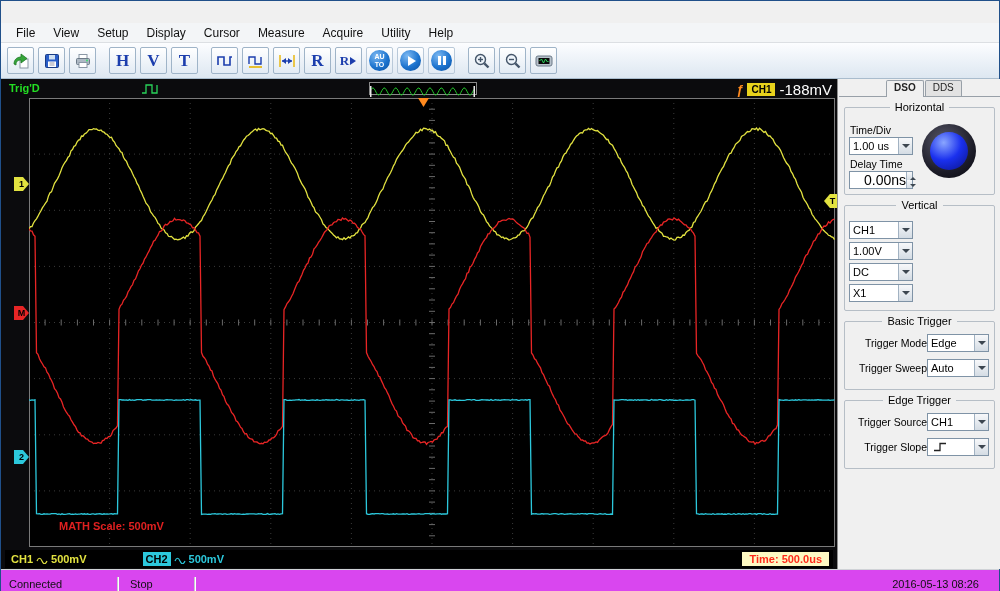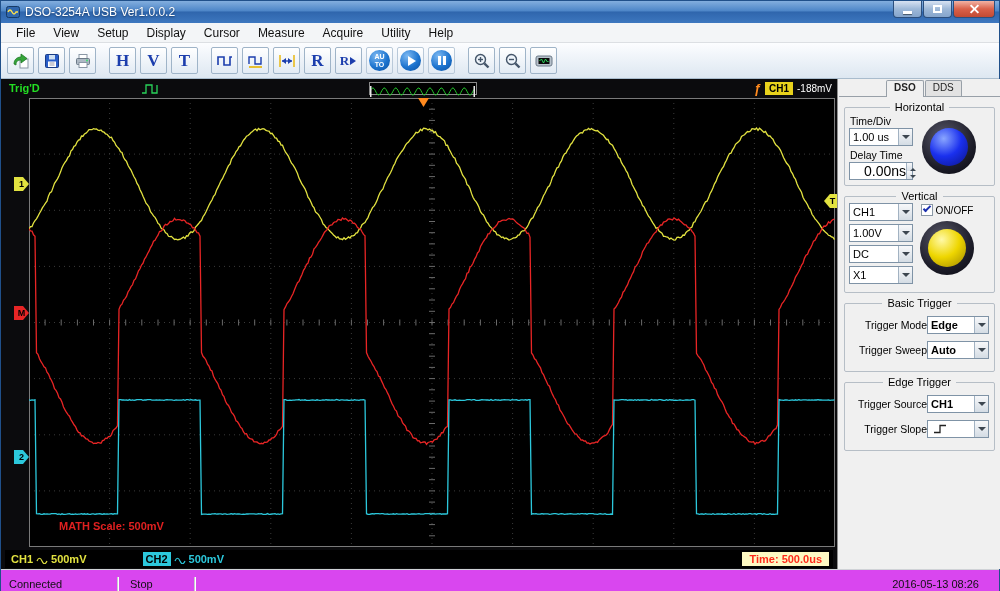--- a/index.html
+++ b/index.html
@@ -44,21 +44,21 @@
 
   
   #left-area { position:absolute; left:0; top:78px; width:836px; height:490px; background:#0b0b0d; }
   #scope-topbar { position:absolute; left:0; top:0; width:100%; height:19px; }
   #trig-status { position:absolute; left:8px; top:3px; color:#23de23; font-size:11px; font-weight:bold; }
   #ch-glyph { position:absolute; left:140px; top:3px; }
   #preview { position:absolute; left:368px; top:3px; width:108px; height:13px; background:#000; border:1px solid #8a8a8a; }
   #trig-readout { position:absolute; right:5px; top:2px; display:flex; align-items:center; gap:4px; }
   .fsym { color:#ff8a1e; font-style:italic; font-weight:bold; font-size:13px; }
   .badge1 { background:#e8d21c; color:#000; font-size:10px; font-weight:bold; padding:0 4px; line-height:13px; }
-  .lvl { color:#fff; font-size:10px;text-align:right; }
+  .lvl { color:#fff; font-size:15px;text-align:right; }
 
   #scope { position:absolute; left:28px; top:19px; width:806px; height:449px; background:#000; }
   #math-scale { position:absolute; left:30px; top:422px; color:#e02020; font-size:11px; font-weight:bold; }
   #trig-pos-marker { position:absolute; top:0; left:389px; width:11px; height:9px; background:#ff8a1e;
     clip-path:polygon(0 0,100% 0,50% 100%); }
   #trig-level-marker { position:absolute; left:795px; top:96px; width:14px; height:14px; background:#e2e240; color:#000;
     clip-path:polygon(100% 0,42% 0,0 50%,42% 100%,100% 100%); font-size:9px; font-weight:bold;
     display:flex; align-items:center; justify-content:center; padding-left:3px; }
   .chmarker { position:absolute; left:13px; width:15px; height:14px; color:#000; font-size:9px; font-weight:bold;
     display:flex; align-items:center; justify-content:center; clip-path:polygon(0 0,60% 0,100% 50%,60% 100%,0 100%); }
@@ -80,21 +80,21 @@
   .tabs { position:relative; display:flex; padding:1px 0 0 3px; height:17px; }
   .tab { font-size:10px; padding:1px 7px 0; border:1px solid #98a0a8; border-bottom:none; background:#e2e2e2;
     border-radius:2px 2px 0 0; margin-right:1px; color:#222; }
   .tab.active { background:#f0f0f0; font-weight:bold; position:relative; z-index:2; margin-bottom:-1px;margin-left:45px; }
   .tabpage { position:absolute; top:17px; left:1px; right:1px; bottom:1px; border-top:1px solid #98a0a8; background:#f0f0f0; }
 
   .grp { border:1px solid #b6bec6; border-radius:2px; margin:4px 5px 2px; padding:0 4px 5px; }
   .grp legend { font-size:11px; margin:0 auto; padding:0 5px; text-align:center; color:#000; }
   .lbl { font-size:10.5px; margin:2px 1px 1px; color:#000; }
   .hrow { display:flex; align-items:center; gap:5px; }
-  .hcol { width:66px; }
+  .hcol { width:66px;margin-top:9px; }
   .vcol { display:flex; flex-direction:column; align-items:center; gap:5px; padding-top:2px; }
 
   .sel { display:flex; align-items:center; width:64px; height:18px; background:#fff; border:1px solid #7f93a6; margin:1px 0 3px; }
   .sel .selval { flex:1; padding-left:3px; font-size:11px; white-space:nowrap; overflow:hidden; }
   .sel .arr { width:14px; height:16px; background:linear-gradient(#f7f8fa,#d4dce4); border-left:1px solid #a2b2c2; position:relative; }
   .sel .arr::after { content:''; position:absolute; left:3px; top:6px; border:4px solid transparent; border-top-color:#3c4650; }
   .spin { display:flex; width:64px; height:18px; background:#fff; border:1px solid #7f93a6; }
   .spin .selval { flex:1; padding-left:14px; font-size:14px; line-height:16px; }
   .spinbtns { width:13px; display:flex; flex-direction:column; border-left:1px solid #a2b2c2; }
   .spinbtns i { flex:1; background:linear-gradient(#f7f8fa,#d4dce4); position:relative; }
@@ -108,57 +108,36 @@
   .knob.yellow::after { background:radial-gradient(circle at 36% 28%,#fff9a8,#eed600 48%,#9c8500); }
   .knob.kblue { margin-left:2px; }
 
   .cb { display:flex; align-items:center; gap:3px; }
   .cb .box { width:12px; height:12px; background:#fff; border:1px solid #8a98a6; display:flex; }
   .cb .chk { display:block; width:8px; height:4px; border-left:2px solid #1b2fae; border-bottom:2px solid #1b2fae; transform:rotate(-45deg); margin:1px 0 0 1px; }
   .cb .cbl { font-size:10px; }
 
   .trow { display:flex; align-items:center; justify-content:flex-end; margin:7px 1px; }
   .trow .lbl { margin:0; }
-  .trow .sel { margin:0; width:62px;font-weight:bold; }
+  .trow .sel { margin:0; width:62px; }
   .slopesvg { flex:1; padding-left:4px; }
 
   
   #statusbar { position:absolute; left:0; top:568px; width:100%; height:29px; background:#d946ef;
     border-top:1px solid #cfd2d6; display:flex; align-items:center; font-size:11px; color:#111; }
   .sb1 { width:116px; padding-left:8px; }
   .sb2 { width:76px; padding-left:12px; }
   .sb-sep { width:1px; height:15px; background:#c6c9cd; box-shadow:1px 0 0 #ffffff; }
   .sbdate { margin-left:auto; padding-right:20px; }
 </style>
 </head>
 <body>
 
 <div id="window">
 
-  <div id="titlebar">
-    <svg id="app-icon" viewBox="0 0 14 14">
-      <rect x="0.5" y="1.5" width="13" height="11" rx="2" fill="#2f66ad" stroke="#163a66"></rect>
-      <path d="M2,7 Q4,3 6,7 T10,7 L12,7" stroke="#ffe24a" fill="none" stroke-width="1.4"></path>
-    </svg>
-    <span class="title">DSO-3254A USB Ver1.0.0.2</span>
-    <div class="winbtns">
-      <div class="wb">
-          <i class="minbar"></i>
-        </div>
-      <div class="wb">
-          <i class="maxbox"></i>
-        </div>
-      <div class="wb close">
-          <span class="xwrap">
-            <i class="x1"></i>
-            <i class="x2"></i>
-          </span>
-        </div>
-    </div>
-  </div>
 
   <div id="menubar">
     <span class="mi">File</span>
     <span class="mi">View</span>
     <span class="mi">Setup</span>
     <span class="mi">Display</span>
     <span class="mi">Cursor</span>
     <span class="mi">Measure</span>
     <span class="mi">Acquire</span>
     <span class="mi">Utility</span>
@@ -469,29 +448,20 @@
               </div>
             <div class="sel">
                 <span class="selval">DC</span>
                 <i class="arr"></i>
               </div>
             <div class="sel">
                 <span class="selval">X1</span>
                 <i class="arr"></i>
               </div>
           </div>
-          <div class="vcol">
-            <label class="cb">
-              <span class="box">
-                  <i class="chk"></i>
-                </span>
-              <span class="cbl">ON/OFF</span>
-            </label>
-            <div class="knob yellow"></div>
-          </div>
         </div>
       </fieldset>
 
       <fieldset class="grp">
         <legend>Basic Trigger</legend>
         <div class="trow">
           <span class="lbl">Trigger Mode</span>
           <div class="sel">
               <span class="selval">Edge</span>
               <i class="arr"></i>

